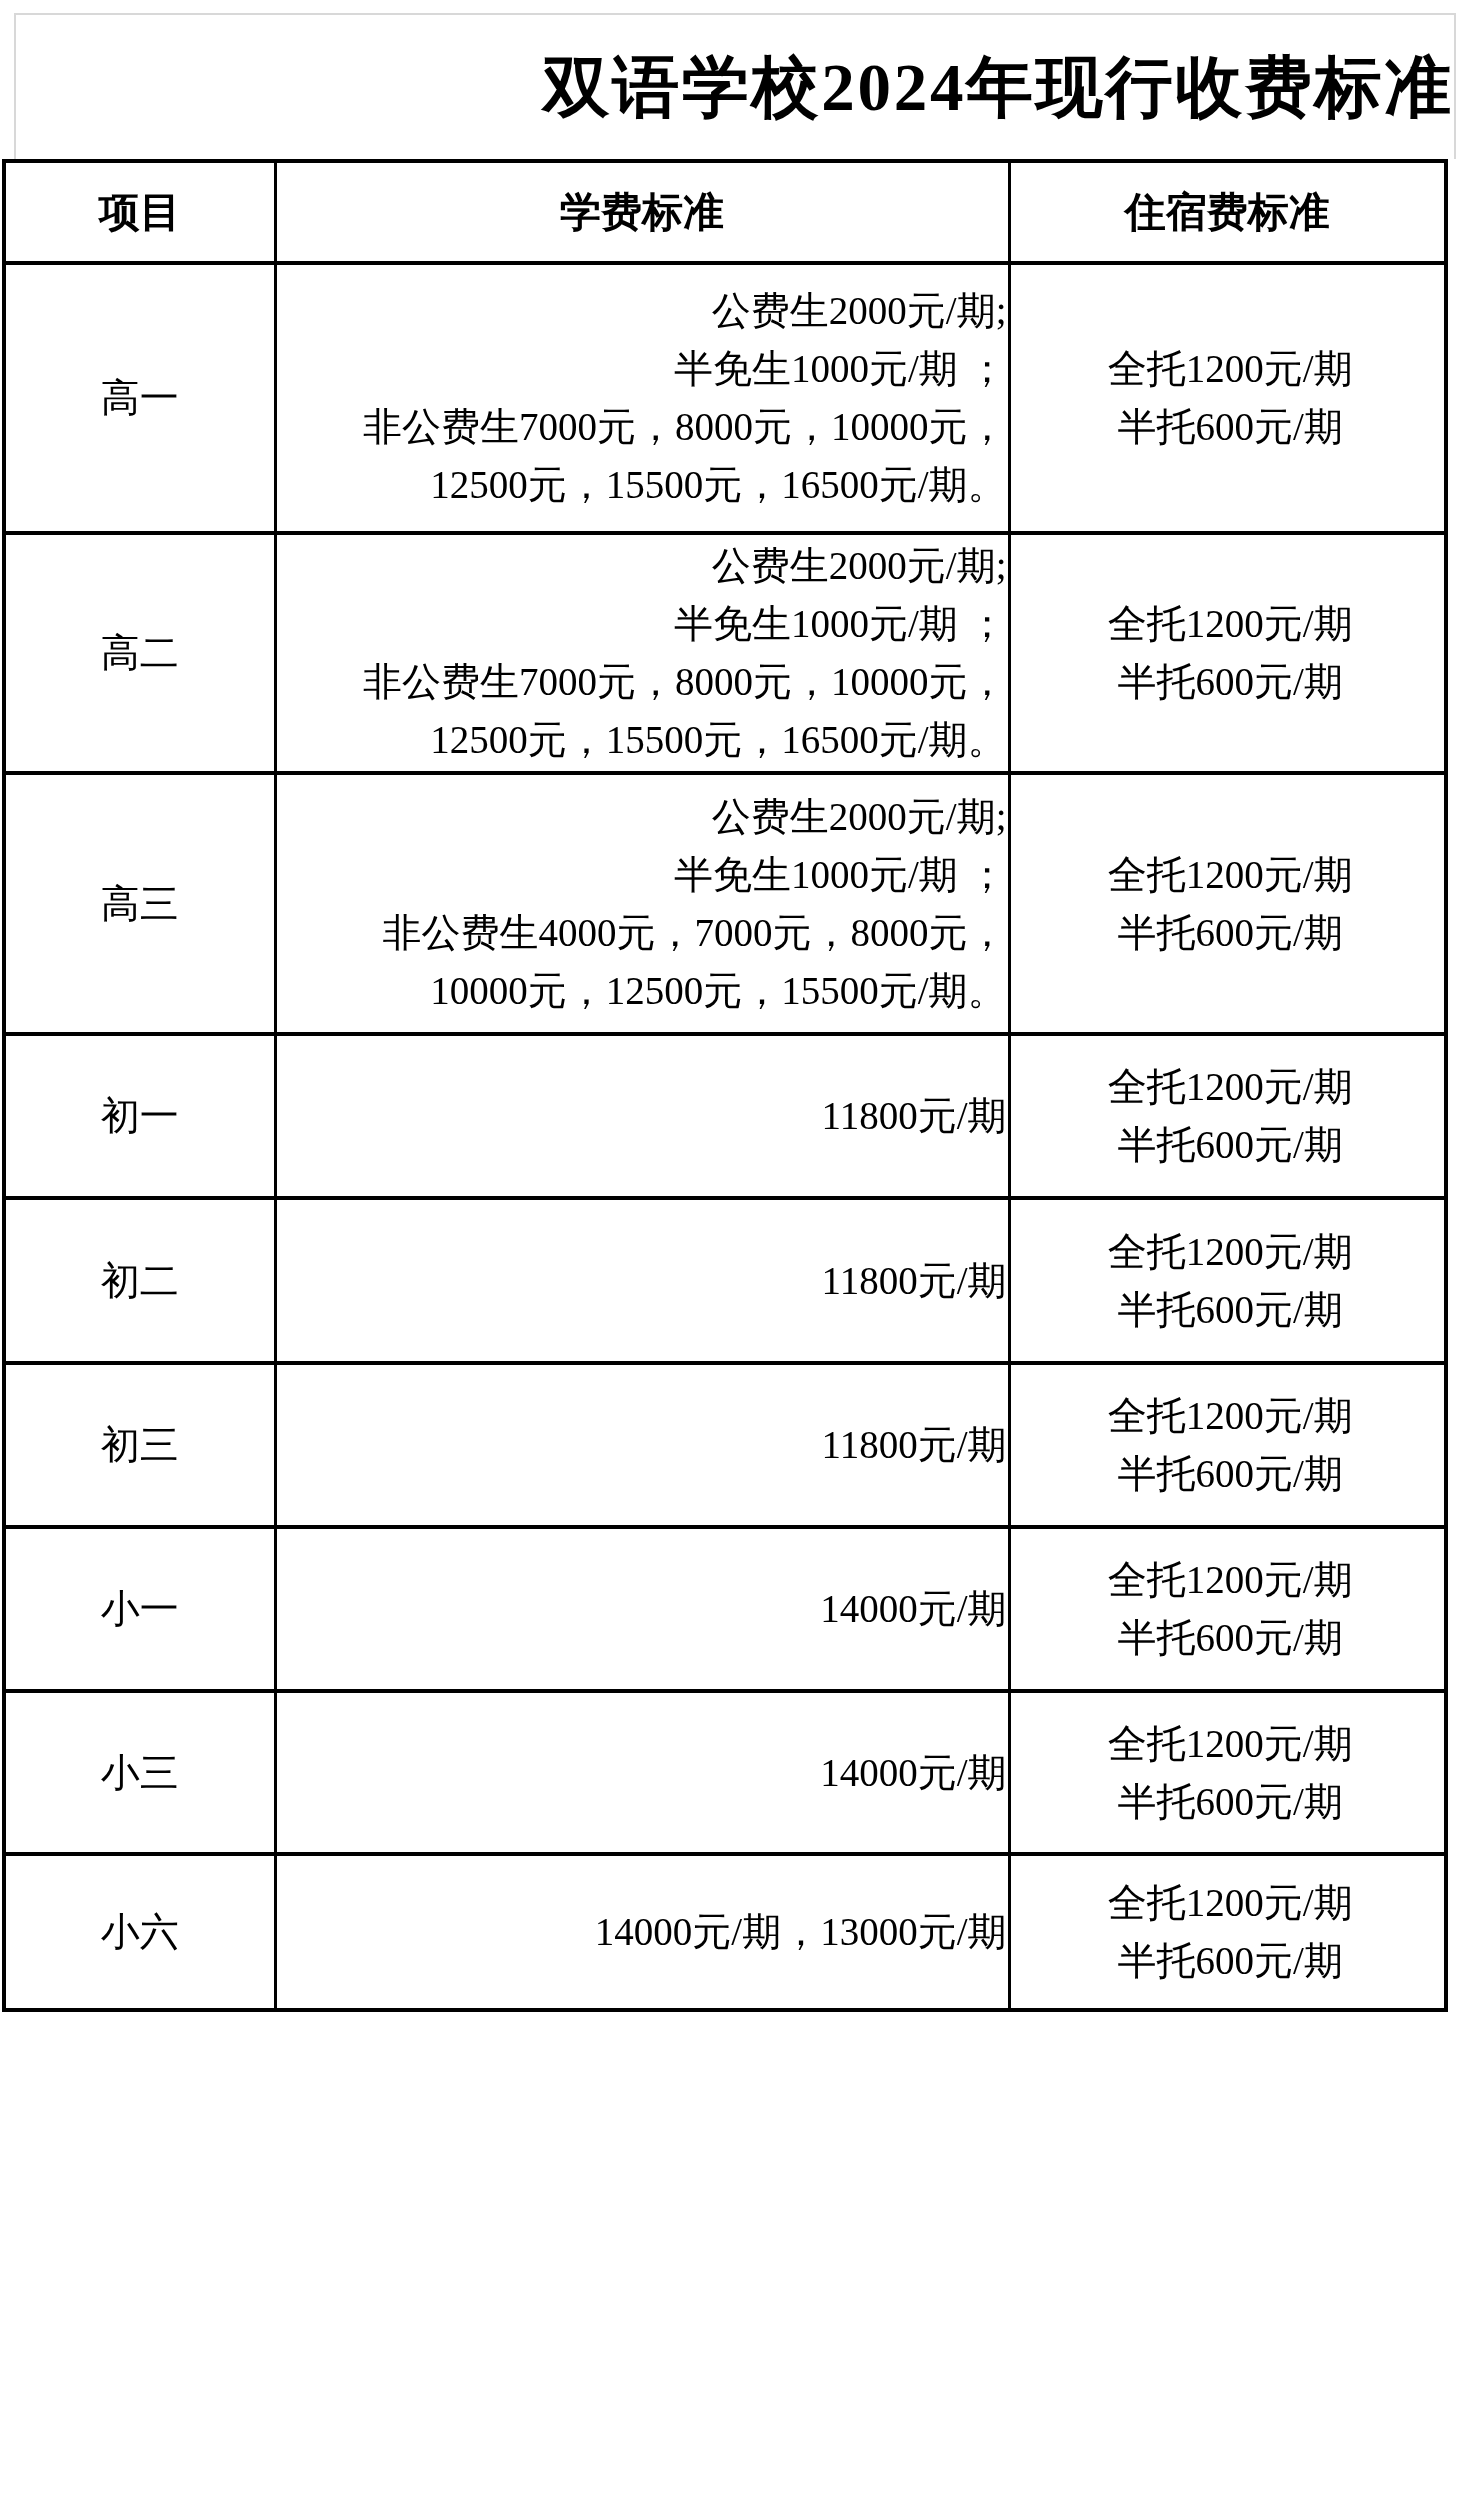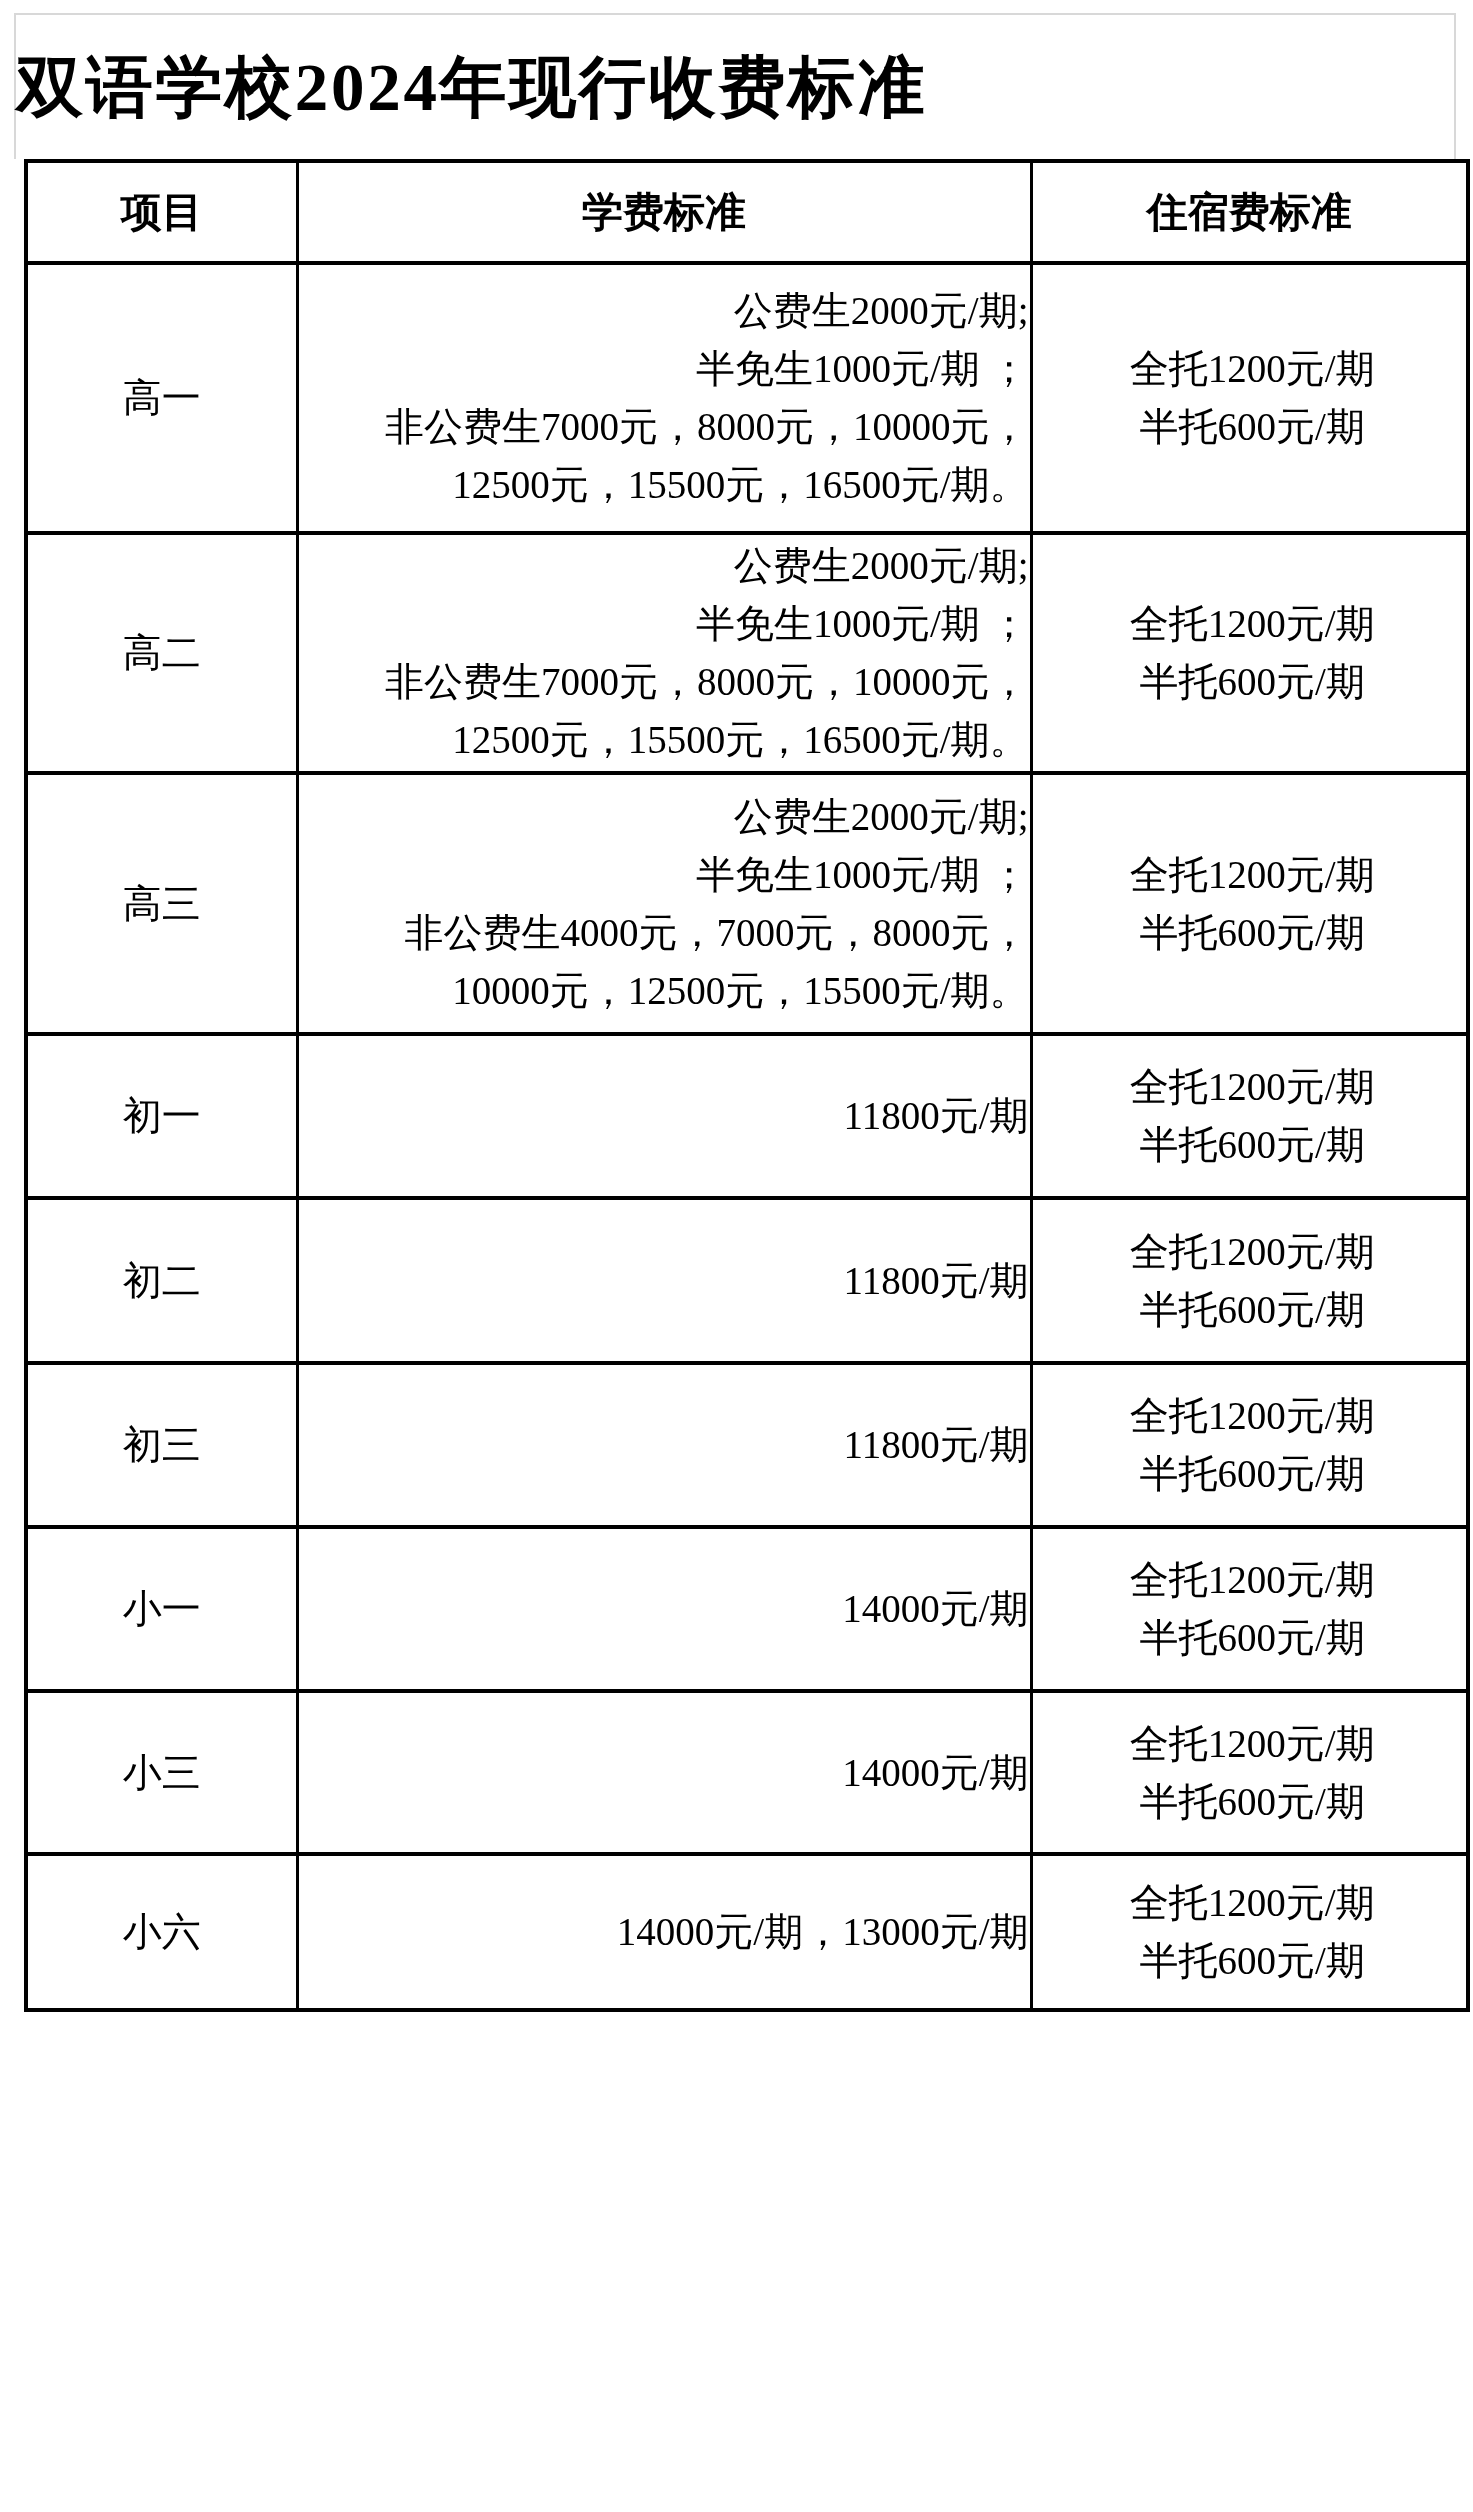--- a/index.html
+++ b/index.html
@@ -12,30 +12,30 @@
   }
   .title-box {
     box-sizing: border-box;
     margin: 13.3px 0 0 14px;
     width: 1442px;
     height: 146px;
     border: 2.7px solid #d8d8d8;
     border-bottom: none;
     display: flex;
     align-items: center;
-    justify-content: flex-start;
+    justify-content: flex-end;
   }
   .page-title {
     font-size: 67px;
     font-weight: bold;
     letter-spacing: 2.7px;
     white-space: nowrap;
   }
   table.fee-table {
-    margin-left: 24px;
+    margin-left: 2px;
     width: 1442px;
     border-collapse: collapse;
     table-layout: fixed;
     border: 4.4px solid #000000;
   }
   .fee-table th, .fee-table td {
     border: solid #000000;
     border-width: 4.4px 3.5px;
     vertical-align: middle;
     font-size: 39px;

